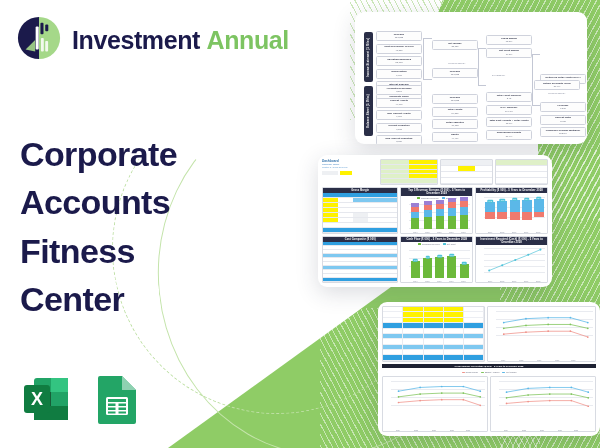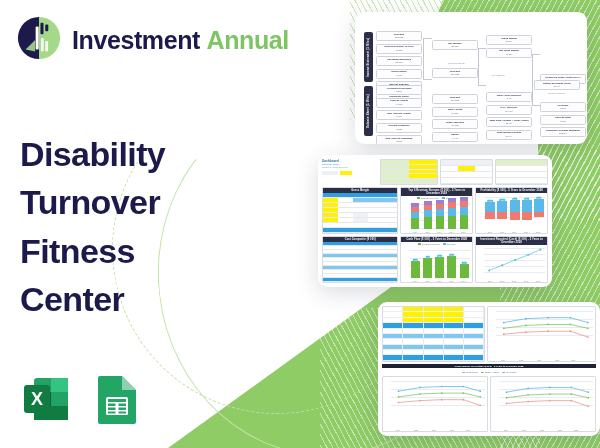--- a/index.html
+++ b/index.html
@@ -263,22 +263,22 @@
         <rect x="30.5" y="27" width="3" height="11" rx="1" fill="#ffffff" opacity="0.85"></rect>
         <path d="M10 36 L20 26 L20 38 Z" fill="#A5D889" opacity="0.9"></path>
       </svg>
     </span>
     <span class="logo-text">
       <span class="logo-fin">Investment</span><span>&nbsp;</span><span class="logo-mod">Annual</span>
     </span>
   </div>
 
   <div class="headline">
-    <span>Disability</span>
-    <span>Turnover</span>
+    <span>Corporate</span>
+    <span>Accounts</span>
     <span>Fitness</span>
     <span>Center</span>
   </div>
 
   <div class="file-icons">
     <span>
       <svg width="54" height="54" viewBox="0 0 54 54" xmlns="http://www.w3.org/2000/svg">
         <rect x="14" y="6" width="34" height="42" rx="3" fill="#21A366"></rect>
         <rect x="31" y="6" width="17" height="14" fill="#33C481"></rect>
         <rect x="31" y="20" width="17" height="14" fill="#21A366"></rect>

